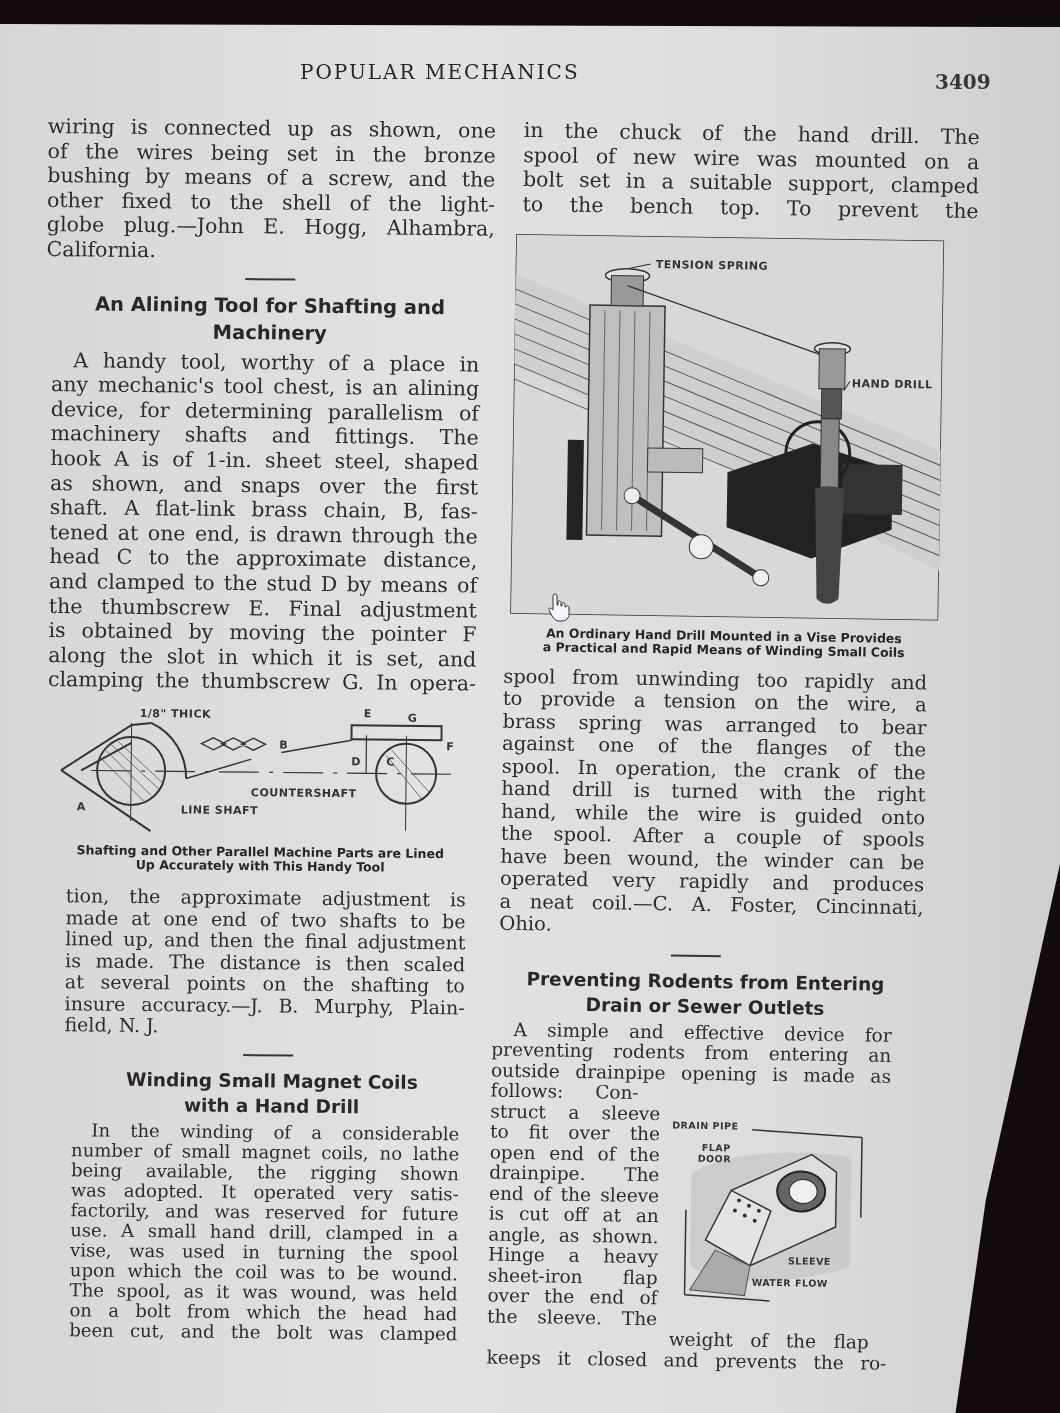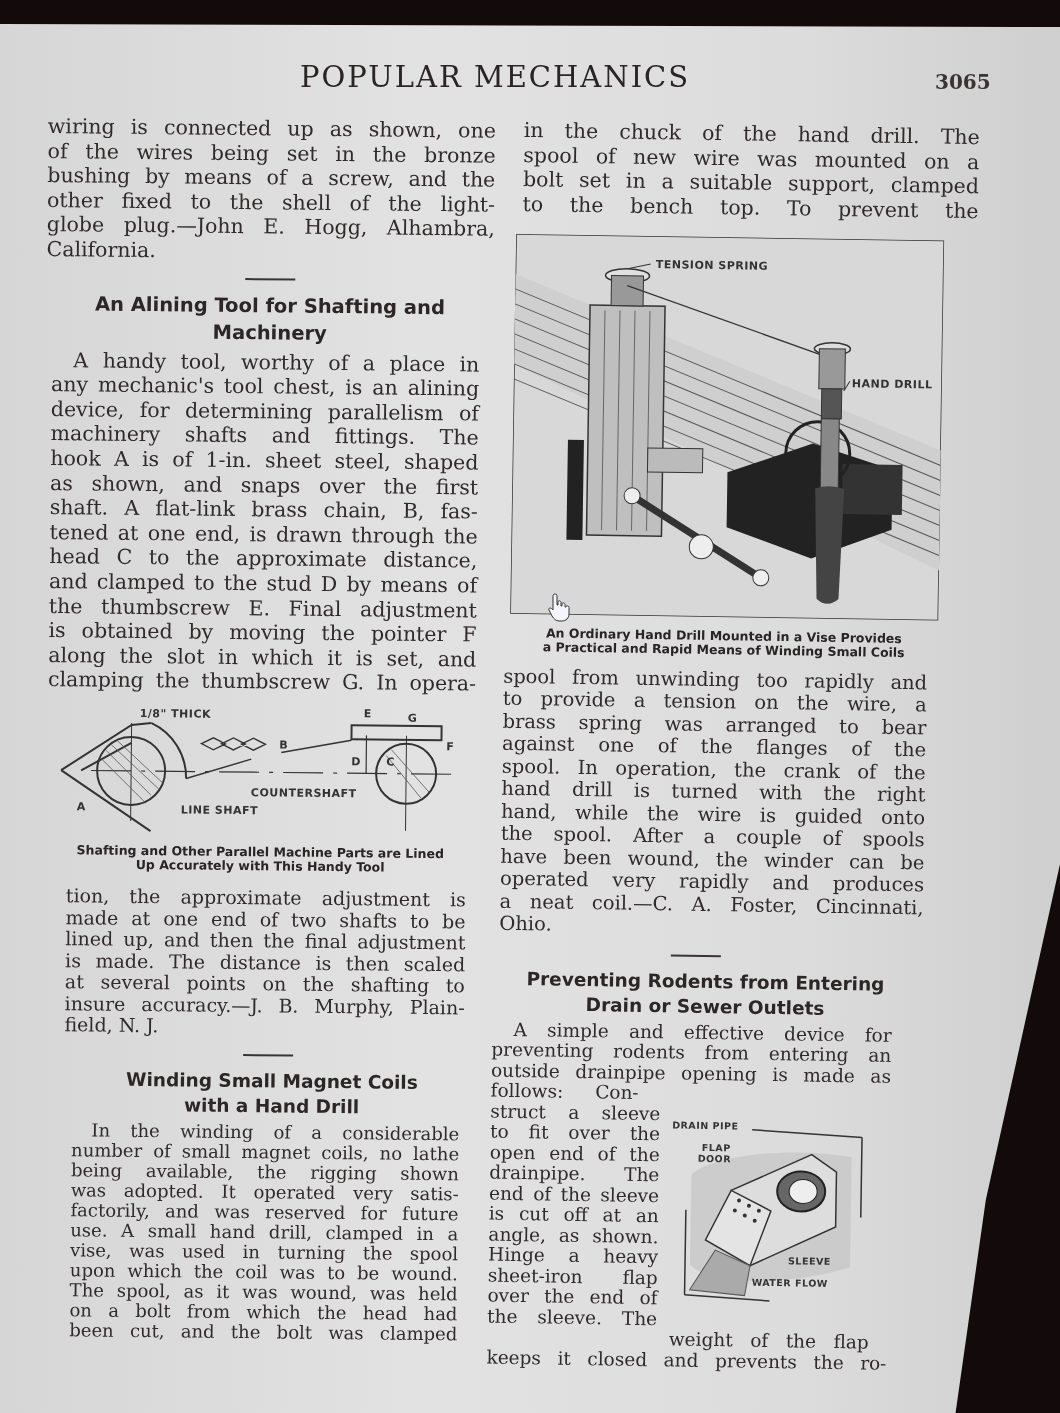--- a/index.html
+++ b/index.html
@@ -11,21 +11,21 @@
   }
   .page {
     position:absolute; left:0; top:24px;
     width:1060px; height:1400px;
     background:linear-gradient(90deg,#d6d6d6 0%,#e2e2e2 40%,#dcdcdc 75%,#cfcfcf 100%);
     clip-path: polygon(0 0, 100% 3px, 100% 1px, 100% 60%, 93% 84%, 90% 100%, 0 100%);
     color:#2e2a2a;
   }
   .running-head {
     position:absolute; top:36px; left:300px;
-    font-family:"DejaVu Serif", serif; font-size:29px; letter-spacing:2px;
+    font-family:"DejaVu Serif", serif; font-size:20px; letter-spacing:2px;
     color:#2a2424;
   }
   .page-number {
     position:absolute; top:46px; left:935px;
     font-family:"DejaVu Serif", serif; font-size:20px; font-weight:bold; color:#3a3434;
   }
   .col {
     position:absolute; font-family:"DejaVu Serif", serif; font-size:20.5px; line-height:24.6px;
     text-align:justify; color:#302a2a;
   }
@@ -42,21 +42,21 @@
   }
   .fig-label { font-family:"DejaVu Sans", sans-serif; font-size:11px; font-weight:bold; fill:#333; letter-spacing:0.5px; }
   .cursor { position:absolute; left:548px; top:568px; width:22px; height:30px; }
 </style>
 </head>
 <body>
 
 <div class="page">
 
   <div class="running-head">POPULAR MECHANICS</div>
-  <div class="page-number">3065</div>
+  <div class="page-number">3409</div>
 
   <div class="col" style="left:48px; top:90px; width:448px; transform:rotate(0.6deg); transform-origin:left top;">
     <div>
       <span class="line">wiring is connected up as shown, one</span>
       <span class="line">of the wires being set in the bronze</span>
       <span class="line">bushing by means of a screw, and the</span>
       <span class="line">other fixed to the shell of the light-</span>
       <span class="line">globe plug.—John E. Hogg, Alhambra,</span>
       <span class="line last">California.</span>
     </div>

